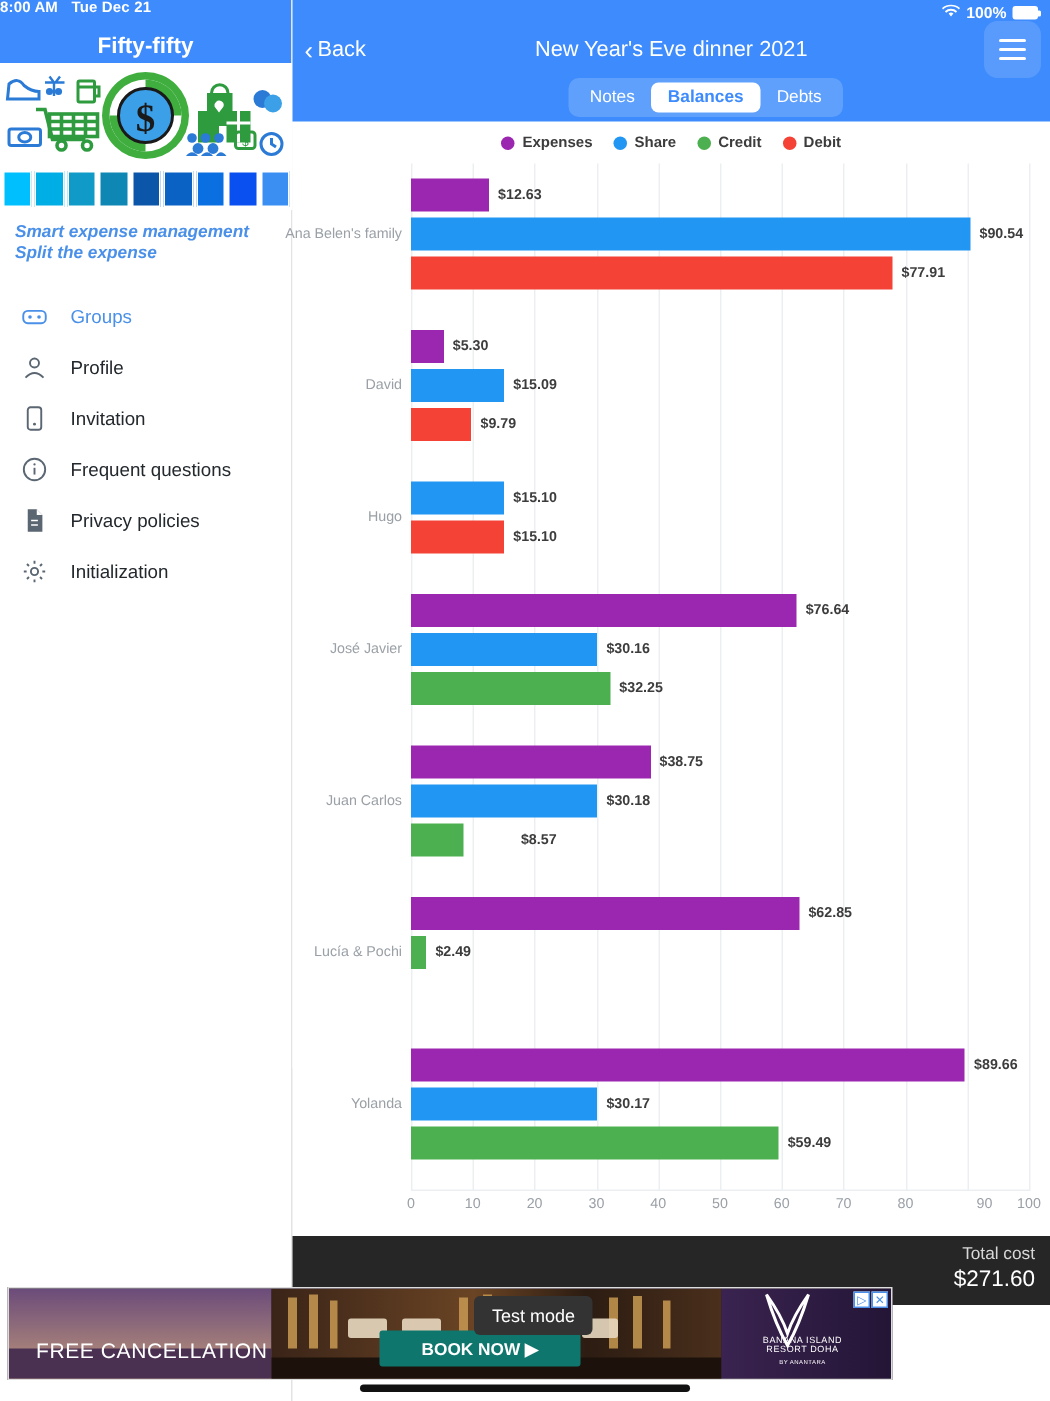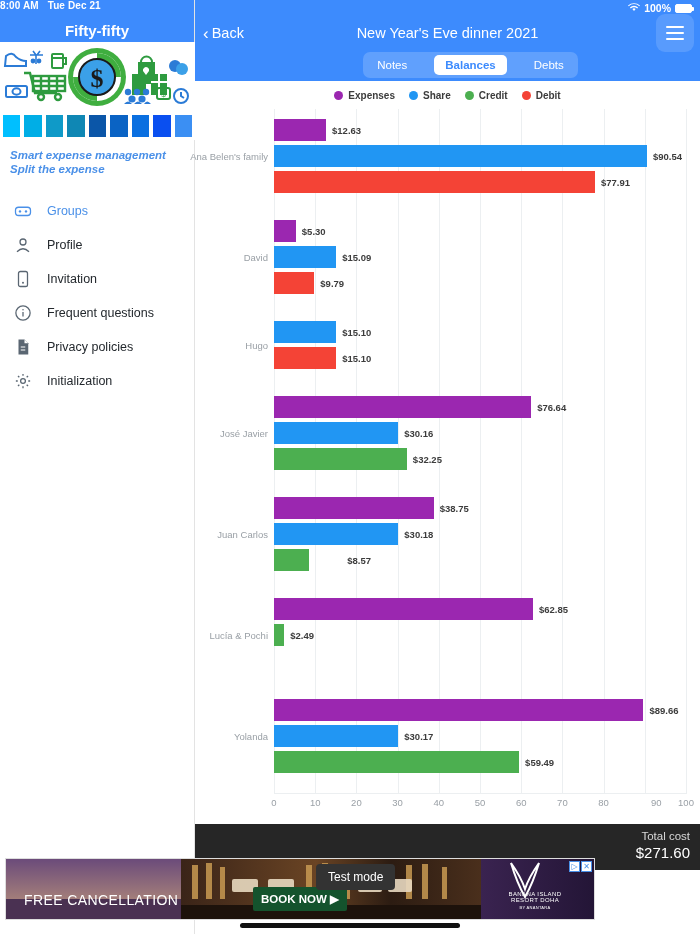--- a/index.html
+++ b/index.html
@@ -71,21 +71,21 @@
     color:#fff; font-size:14.5px;
   }
   .hamburger {
     position:absolute; right:6px; top:-4px; width:38px; height:38px; border-radius:9px;
     background:rgba(255,255,255,0.14); display:flex; flex-direction:column;
     align-items:center; justify-content:center; gap:4px; cursor:pointer;
   }
   .hamburger i { display:block; width:18px; height:2px; background:#fff; border-radius:1px; }
 
   .tabbar { background:#3d8bfd; height:33px; display:flex; align-items:center; justify-content:center; }
-  .tabs { display:flex; background:rgba(255,255,255,0.18); border-radius:7px; padding:3px; gap:16px;margin-left:46px; }
+  .tabs { display:flex; background:rgba(255,255,255,0.18); border-radius:7px; padding:3px; gap:0;margin-left:46px; }
   .tab {
     font-size:11.5px; color:#fff; padding:4px 11px; border-radius:5px; cursor:pointer;
   }
   .tab.active { background:#fff; color:#3d8bfd; font-weight:600; }
 
   
   .legend { height:28px; display:flex; align-items:center; justify-content:center; gap:14px; }
   .lg { display:flex; align-items:center; gap:5px; font-size:10px; font-weight:bold; color:#3c3c3c;justify-content:center; }
   .dot { width:9px; height:9px; border-radius:50%; }
 
@@ -122,22 +122,22 @@
   
   .ad {
     position:absolute; left:5px; top:858px; width:590px; height:62px;
     overflow:hidden; border:1px solid #ddd; background:#2b1a2e;
   }
   .ad-img { position:absolute; inset:0; }
   .ad-free {
     position:absolute; left:18px; top:33px; color:#fff; font-size:14px; letter-spacing:0.4px;
   }
   .ad-book {
-    position:absolute; left:247px; top:28px; background:#14532d; color:#fff;
-    font-size:11.5px; font-weight:bold; padding:5px 8px; border-radius:2px;
+    position:absolute; left:247px; top:28px; background:#0f766e; color:#fff;
+    font-size:11.5px; font-weight:bold; padding:5px 28px; border-radius:2px;
   }
   .ad-brand { position:absolute; right:14px; top:6px; width:90px; text-align:center; color:#fff; }
   .ad-badges { position:absolute; right:2px; top:2px; display:flex; gap:1px; }
   .ad-badge { width:11px; height:11px; background:#fff; border:1px solid #4a90e8; display:flex; align-items:center; justify-content:center; font-size:8px; color:#4a90e8; }
   .testmode {
     position:absolute; left:316px; top:864px; background:#333; color:#fff;
     font-size:12px; padding:6px 12px; border-radius:4px;
   }
   .homebar {
     position:absolute; left:240px; bottom:6px; width:220px; height:5px;

